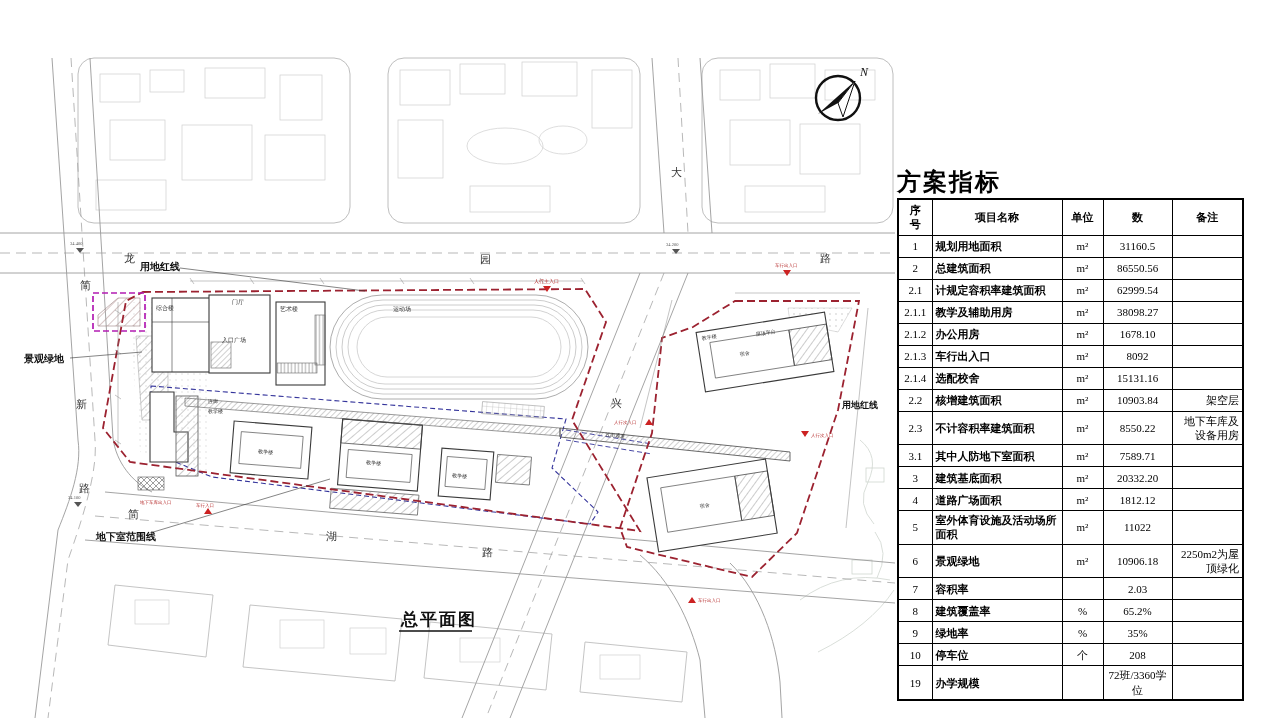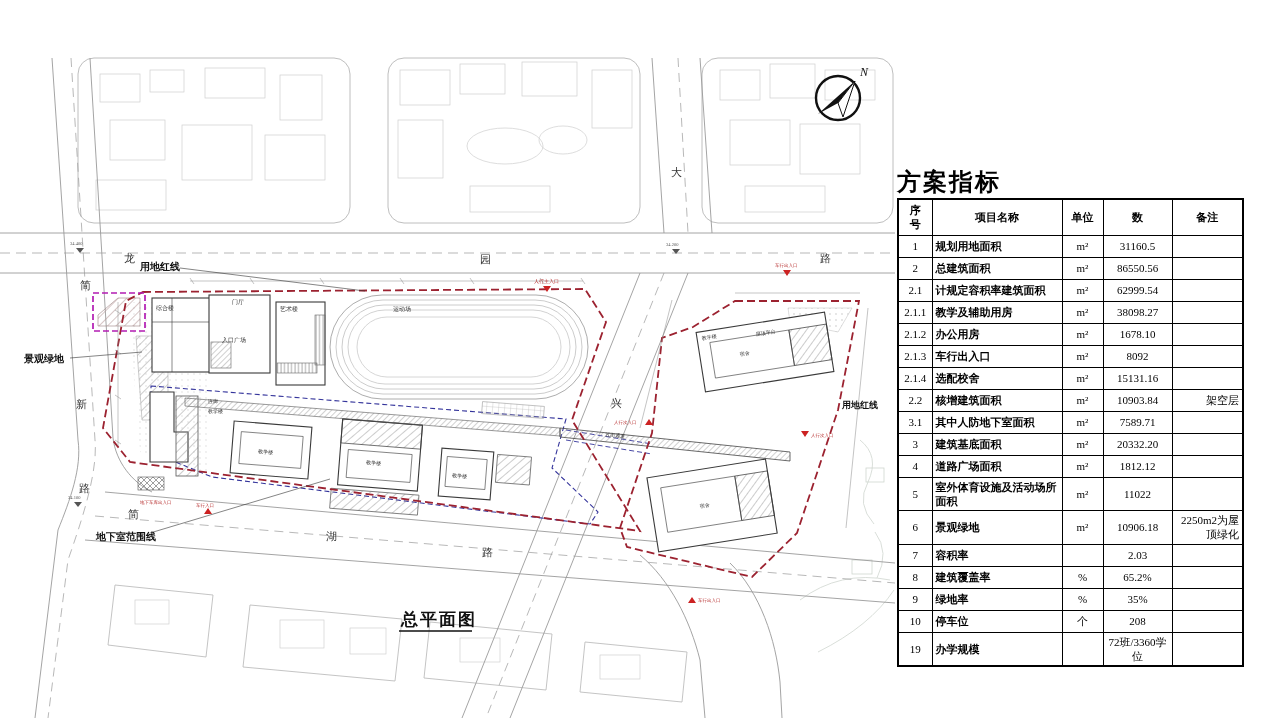--- a/index.html
+++ b/index.html
@@ -367,20 +367,27 @@
           <td class="c4"></td>
         </tr>
         <tr>
           <td class="c0">2.2</td>
           <td class="c1">核增建筑面积</td>
           <td class="c2">m²</td>
           <td class="c3">10903.84</td>
           <td class="c4">架空层</td>
         </tr>
         <tr>
+          <td class="c0">2.3</td>
+          <td class="c1">不计容积率建筑面积</td>
+          <td class="c2">m²</td>
+          <td class="c3">8550.22</td>
+          <td class="c4">地下车库及设备用房</td>
+        </tr>
+        <tr>
           <td class="c0">3.1</td>
           <td class="c1">其中人防地下室面积</td>
           <td class="c2">m²</td>
           <td class="c3">7589.71</td>
           <td class="c4"></td>
         </tr>
         <tr>
           <td class="c0">3</td>
           <td class="c1">建筑基底面积</td>
           <td class="c2">m²</td>

